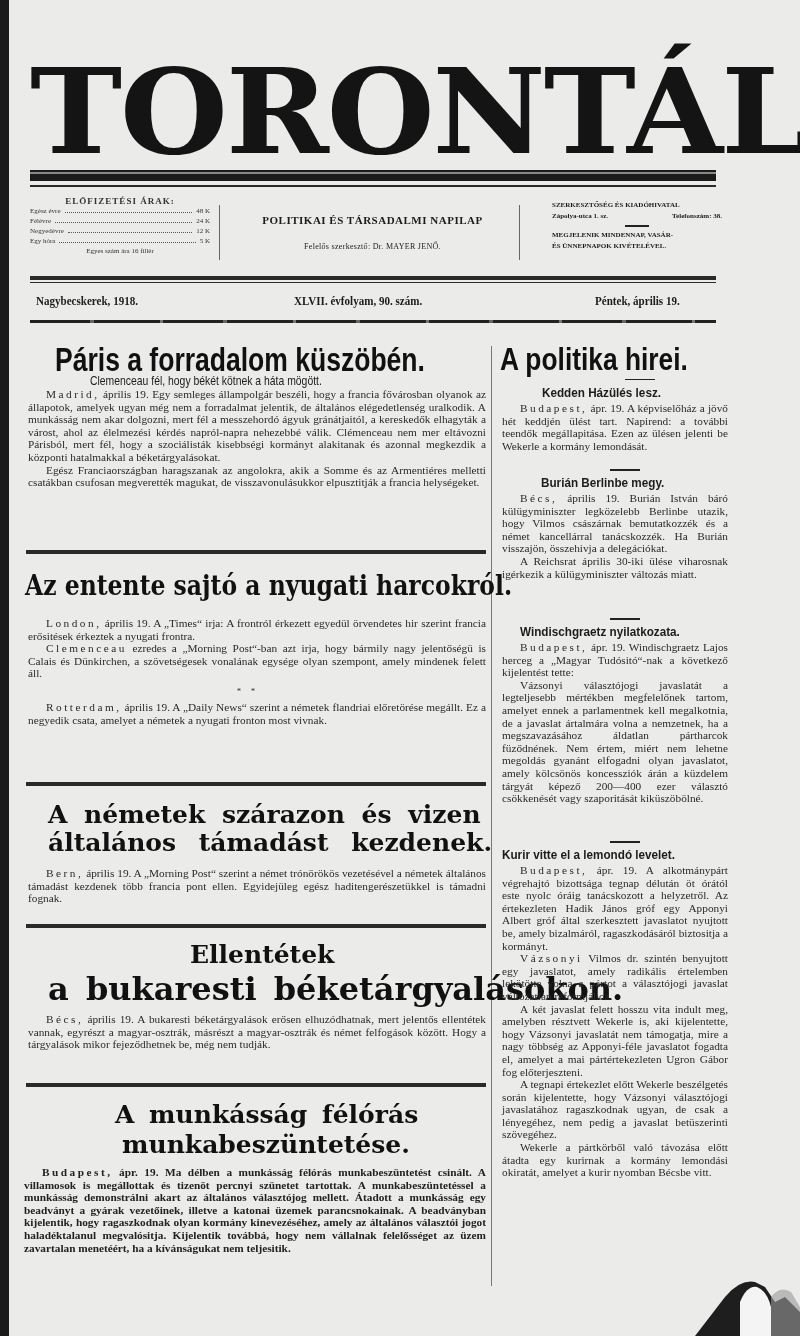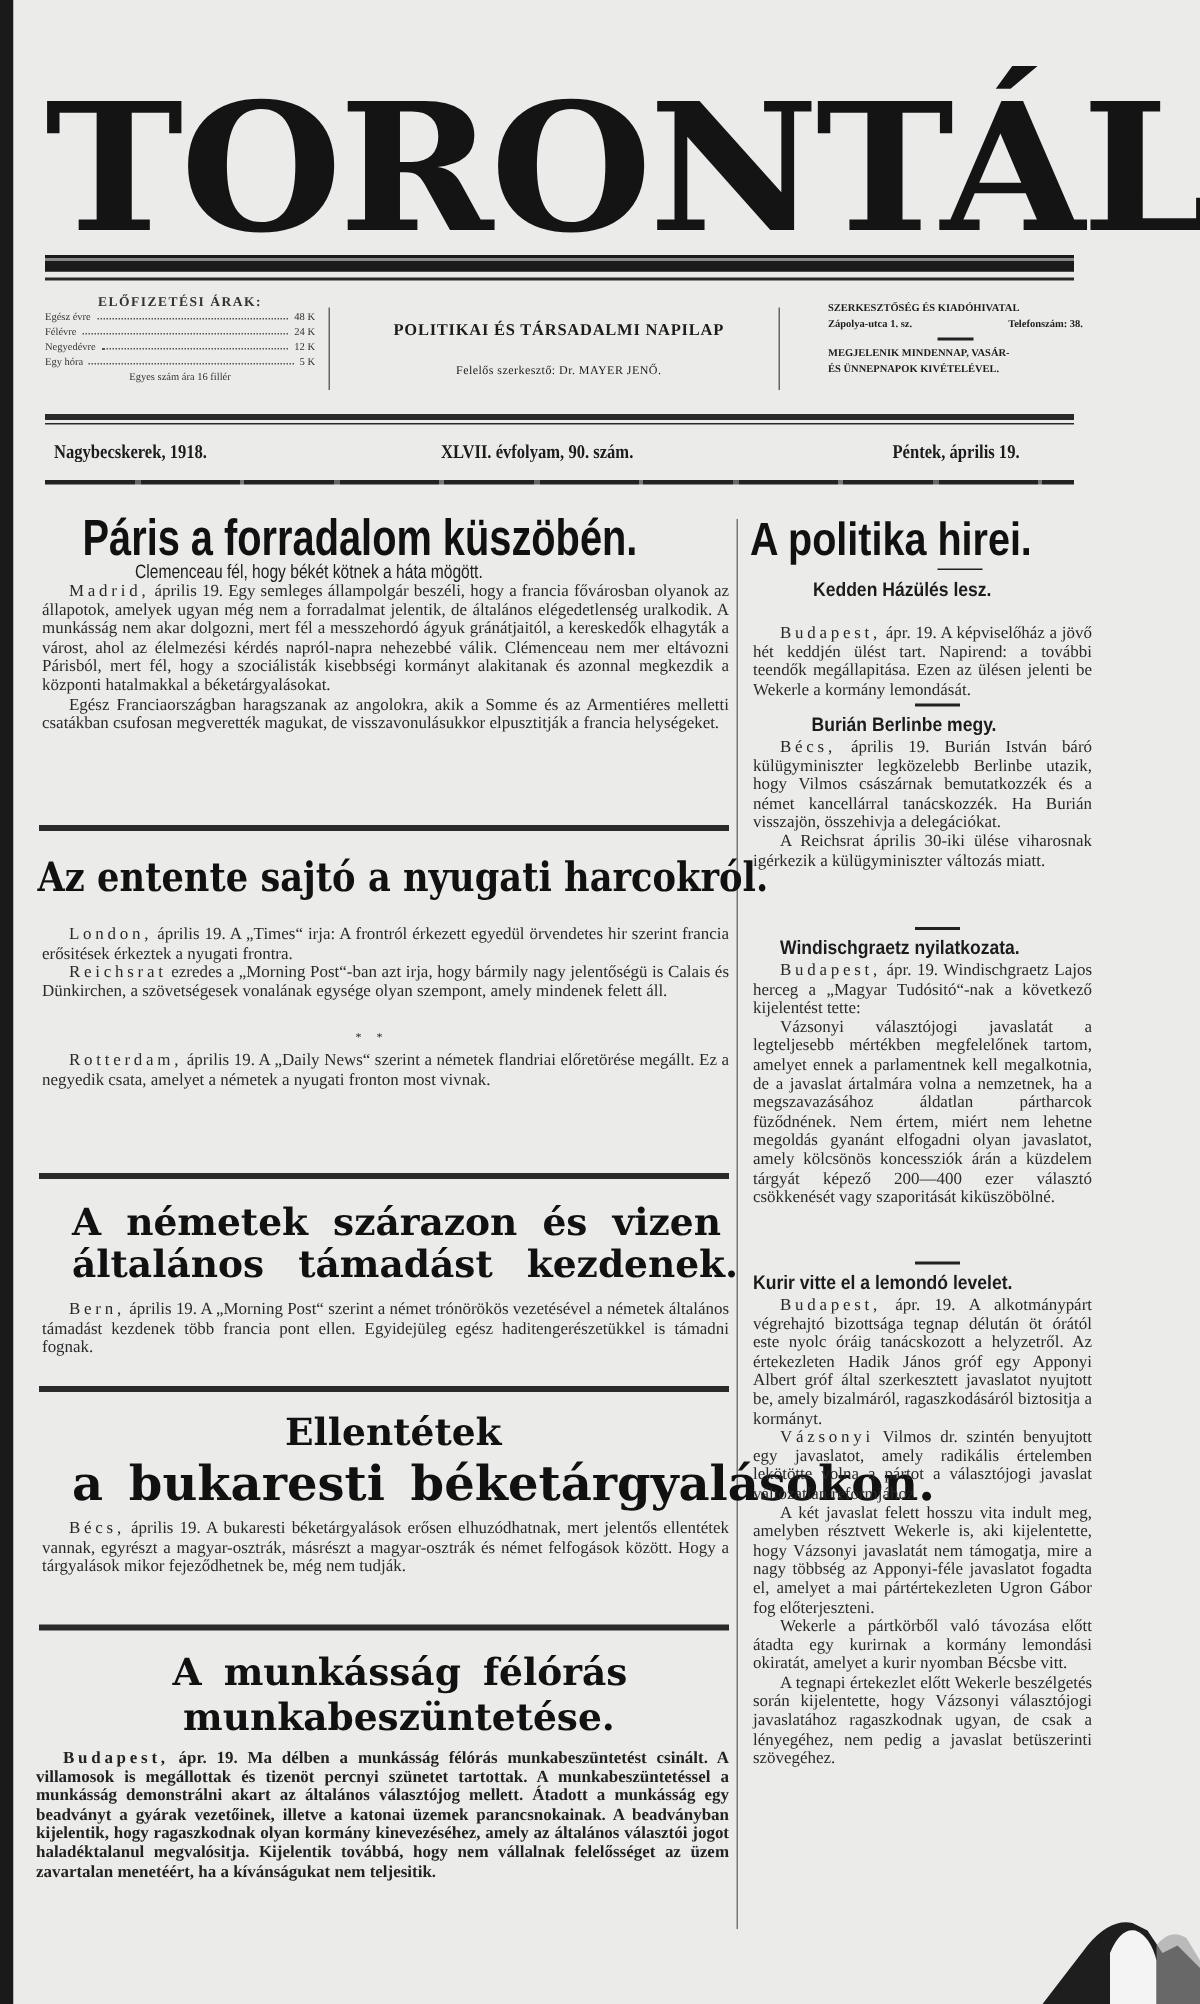--- a/index.html
+++ b/index.html
@@ -126,21 +126,21 @@
 <div class="subhead" style="left:90px; top:373px;">Clemenceau fél, hogy békét kötnek a háta mögött.</div>
 <div class="body-text" style="left:28px; top:388px; width:458px;">
   <p><span class="spaced">Madrid,</span><span> április 19. Egy semleges állampolgár beszéli, hogy a francia fővárosban olyanok az állapotok, amelyek ugyan még nem a forradalmat jelentik, de általános elégedetlenség uralkodik. A munkásság nem akar dolgozni, mert fél a messzehordó ágyuk gránátjaitól, a kereskedők elhagyták a várost, ahol az élelmezési kérdés napról-napra nehezebbé válik. Clémenceau nem mer eltávozni Párisból, mert fél, hogy a szociálisták kisebbségi kormányt alakitanak és azonnal megkezdik a központi hatalmakkal a béketárgyalásokat.</span></p>
   <p><span>Egész Franciaországban haragszanak az angolokra, akik a Somme és az Armentiéres melletti csatákban csufosan megverették magukat, de visszavonulásukkor elpusztitják a francia helységeket.</span></p>
 </div>
 <div class="rule-thin" style="left:26px; top:550px; width:460px; height:4px;"></div>
 
 <div class="headline" style="left:25px; top:570px; font-size:27px; font-family:'DejaVu Serif',serif; transform:scaleX(0.87); transform-origin:left top;">Az entente sajtó a nyugati harcokról.</div>
 <div class="body-text" style="left:28px; top:617px; width:458px;">
   <p><span class="spaced">London,</span><span> április 19. A „Times“ irja: A frontról érkezett egyedül örvendetes hir szerint francia erősitések érkeztek a nyugati frontra.</span></p>
-  <p><span class="spaced">Reichsrat</span><span> ezredes a „Morning Post“-ban azt irja, hogy bármily nagy jelentőségü is Calais és Dünkirchen, a szövetségesek vonalának egysége olyan szempont, amely mindenek felett áll.</span></p>
+  <p><span class="spaced">Clemenceau</span><span> ezredes a „Morning Post“-ban azt irja, hogy bármily nagy jelentőségü is Calais és Dünkirchen, a szövetségesek vonalának egysége olyan szempont, amely mindenek felett áll.</span></p>
 </div>
 <div class="stars" style="left:237px; top:687px;">* *</div>
 <div class="body-text" style="left:28px; top:701px; width:458px;">
   <p><span class="spaced">Rotterdam,</span><span> április 19. A „Daily News“ szerint a németek flandriai előretörése megállt. Ez a negyedik csata, amelyet a németek a nyugati fronton most vivnak.</span></p>
 </div>
 <div class="rule-thin" style="left:26px; top:782px; width:460px; height:4px;"></div>
 
 <div class="headline" style="left:48px; top:800px; font-size:25px; font-family:'DejaVu Serif',serif; word-spacing:8px;">A németek szárazon és vizen</div>
 <div class="headline" style="left:48px; top:828px; font-size:25px; font-family:'DejaVu Serif',serif; word-spacing:14px;">általános támadást kezdenek.</div>
 <div class="body-text" style="left:28px; top:867px; width:458px;">
@@ -158,21 +158,21 @@
 <div class="headline" style="left:115px; top:1100px; font-size:25px; font-family:'DejaVu Serif',serif; word-spacing:6px;">A munkásság félórás</div>
 <div class="headline" style="left:122px; top:1130px; font-size:25px; font-family:'DejaVu Serif',serif;">munkabeszüntetése.</div>
 <div class="body-text" style="left:24px; top:1166px; width:462px; font-weight:bold; color:#222;">
   <p><span class="spaced">Budapest,</span><span> ápr. 19. Ma délben a munkásság félórás munkabeszüntetést csinált. A villamosok is megállottak és tizenöt percnyi szünetet tartottak. A munkabeszüntetéssel a munkásság demonstrálni akart az általános választójog mellett. Átadott a munkásság egy beadványt a gyárak vezetőinek, illetve a katonai üzemek parancsnokainak. A beadványban kijelentik, hogy ragaszkodnak olyan kormány kinevezéséhez, amely az általános választói jogot haladéktalanul megvalósitja. Kijelentik továbbá, hogy nem vállalnak felelősséget az üzem zavartalan menetéért, ha a kívánságukat nem teljesitik.</span></p>
 </div>
 
 <div class="headline hl-condensed" style="left:500px; top:342px; font-size:31px; transform:scaleX(0.85);">A politika hirei.</div>
 <div class="mini-dash" style="left:625px; top:379px; height:1px;"></div>
 
 <div class="rc-head" style="left:542px; top:385px;">Kedden Házülés lesz.</div>
-<div class="body-text" style="left:502px; top:416px; width:226px;">
+<div class="body-text" style="left:502px; top:402px; width:226px;">
   <p><span class="spaced">Budapest,</span><span> ápr. 19. A képviselőház a jövő hét keddjén ülést tart. Napirend: a további teendők megállapitása. Ezen az ülésen jelenti be Wekerle a kormány lemondását.</span></p>
 </div>
 <div class="mini-dash" style="left:610px; top:469px;"></div>
 
 <div class="rc-head" style="left:541px; top:475px;">Burián Berlinbe megy.</div>
 <div class="body-text" style="left:502px; top:492px; width:226px;">
   <p><span class="spaced">Bécs,</span><span> április 19. Burián István báró külügyminiszter legközelebb Berlinbe utazik, hogy Vilmos császárnak bemutatkozzék és a német kancellárral tanácskozzék. Ha Burián visszajön, összehivja a delegációkat.</span></p>
   <p><span>A Reichsrat április 30-iki ülése viharosnak igérkezik a külügyminiszter változás miatt.</span></p>
 </div>
 <div class="mini-dash" style="left:610px; top:618px;"></div>
@@ -182,21 +182,21 @@
   <p><span class="spaced">Budapest,</span><span> ápr. 19. Windischgraetz Lajos herceg a „Magyar Tudósitó“-nak a következő kijelentést tette:</span></p>
   <p><span>Vázsonyi választójogi javaslatát a legteljesebb mértékben megfelelőnek tartom, amelyet ennek a parlamentnek kell megalkotnia, de a javaslat ártalmára volna a nemzetnek, ha a megszavazásához áldatlan pártharcok füződnének. Nem értem, miért nem lehetne megoldás gyanánt elfogadni olyan javaslatot, amely kölcsönös koncessziók árán a küzdelem tárgyát képező 200—400 ezer választó csökkenését vagy szaporitását kiküszöbölné.</span></p>
 </div>
 <div class="mini-dash" style="left:610px; top:841px;"></div>
 
 <div class="rc-head" style="left:502px; top:847px;">Kurir vitte el a lemondó levelet.</div>
 <div class="body-text" style="left:502px; top:864px; width:226px;">
   <p><span class="spaced">Budapest,</span><span> ápr. 19. A alkotmánypárt végrehajtó bizottsága tegnap délután öt órától este nyolc óráig tanácskozott a helyzetről. Az értekezleten Hadik János gróf egy Apponyi Albert gróf által szerkesztett javaslatot nyujtott be, amely bizalmáról, ragaszkodásáról biztositja a kormányt.</span></p>
   <p><span class="spaced">Vázsonyi</span><span> Vilmos dr. szintén benyujtott egy javaslatot, amely radikális értelemben lekötötte volna a pártot a választójogi javaslat változatlan reformjához.</span></p>
   <p><span>A két javaslat felett hosszu vita indult meg, amelyben résztvett Wekerle is, aki kijelentette, hogy Vázsonyi javaslatát nem támogatja, mire a nagy többség az Apponyi-féle javaslatot fogadta el, amelyet a mai pártértekezleten Ugron Gábor fog előterjeszteni.</span></p>
+  <p><span>A tegnapi értekezlet előtt Wekerle beszélgetés során kijelentette, hogy Vázsonyi választójogi javaslatához ragaszkodnak ugyan, de csak a lényegéhez, nem pedig a javaslat betüszerinti szövegéhez.</span></p>
   <p><span>Wekerle a pártkörből való távozása előtt átadta egy kurirnak a kormány lemondási okiratát, amelyet a kurir nyomban Bécsbe vitt.</span></p>
-  <p><span>A tegnapi értekezlet előtt Wekerle beszélgetés során kijelentette, hogy Vázsonyi választójogi javaslatához ragaszkodnak ugyan, de csak a lényegéhez, nem pedig a javaslat betüszerinti szövegéhez.</span></p>
 </div>
 
 <svg class="thumb" viewBox="0 0 105 59">
   <path d="M0,59 L30,20 Q45,2 60,5 L70,10 L80,25 L90,20 L105,35 L105,59 Z" fill="#1e1e1e"></path>
   <path d="M45,59 L45,25 Q52,8 62,10 Q72,14 76,30 L76,59 Z" fill="#f4f4f4"></path>
   <path d="M76,59 L76,20 Q85,8 96,15 L105,30 L105,59 Z" fill="#9a9a9a" opacity="0.6"></path>
 </svg>
 
 </body></html>

